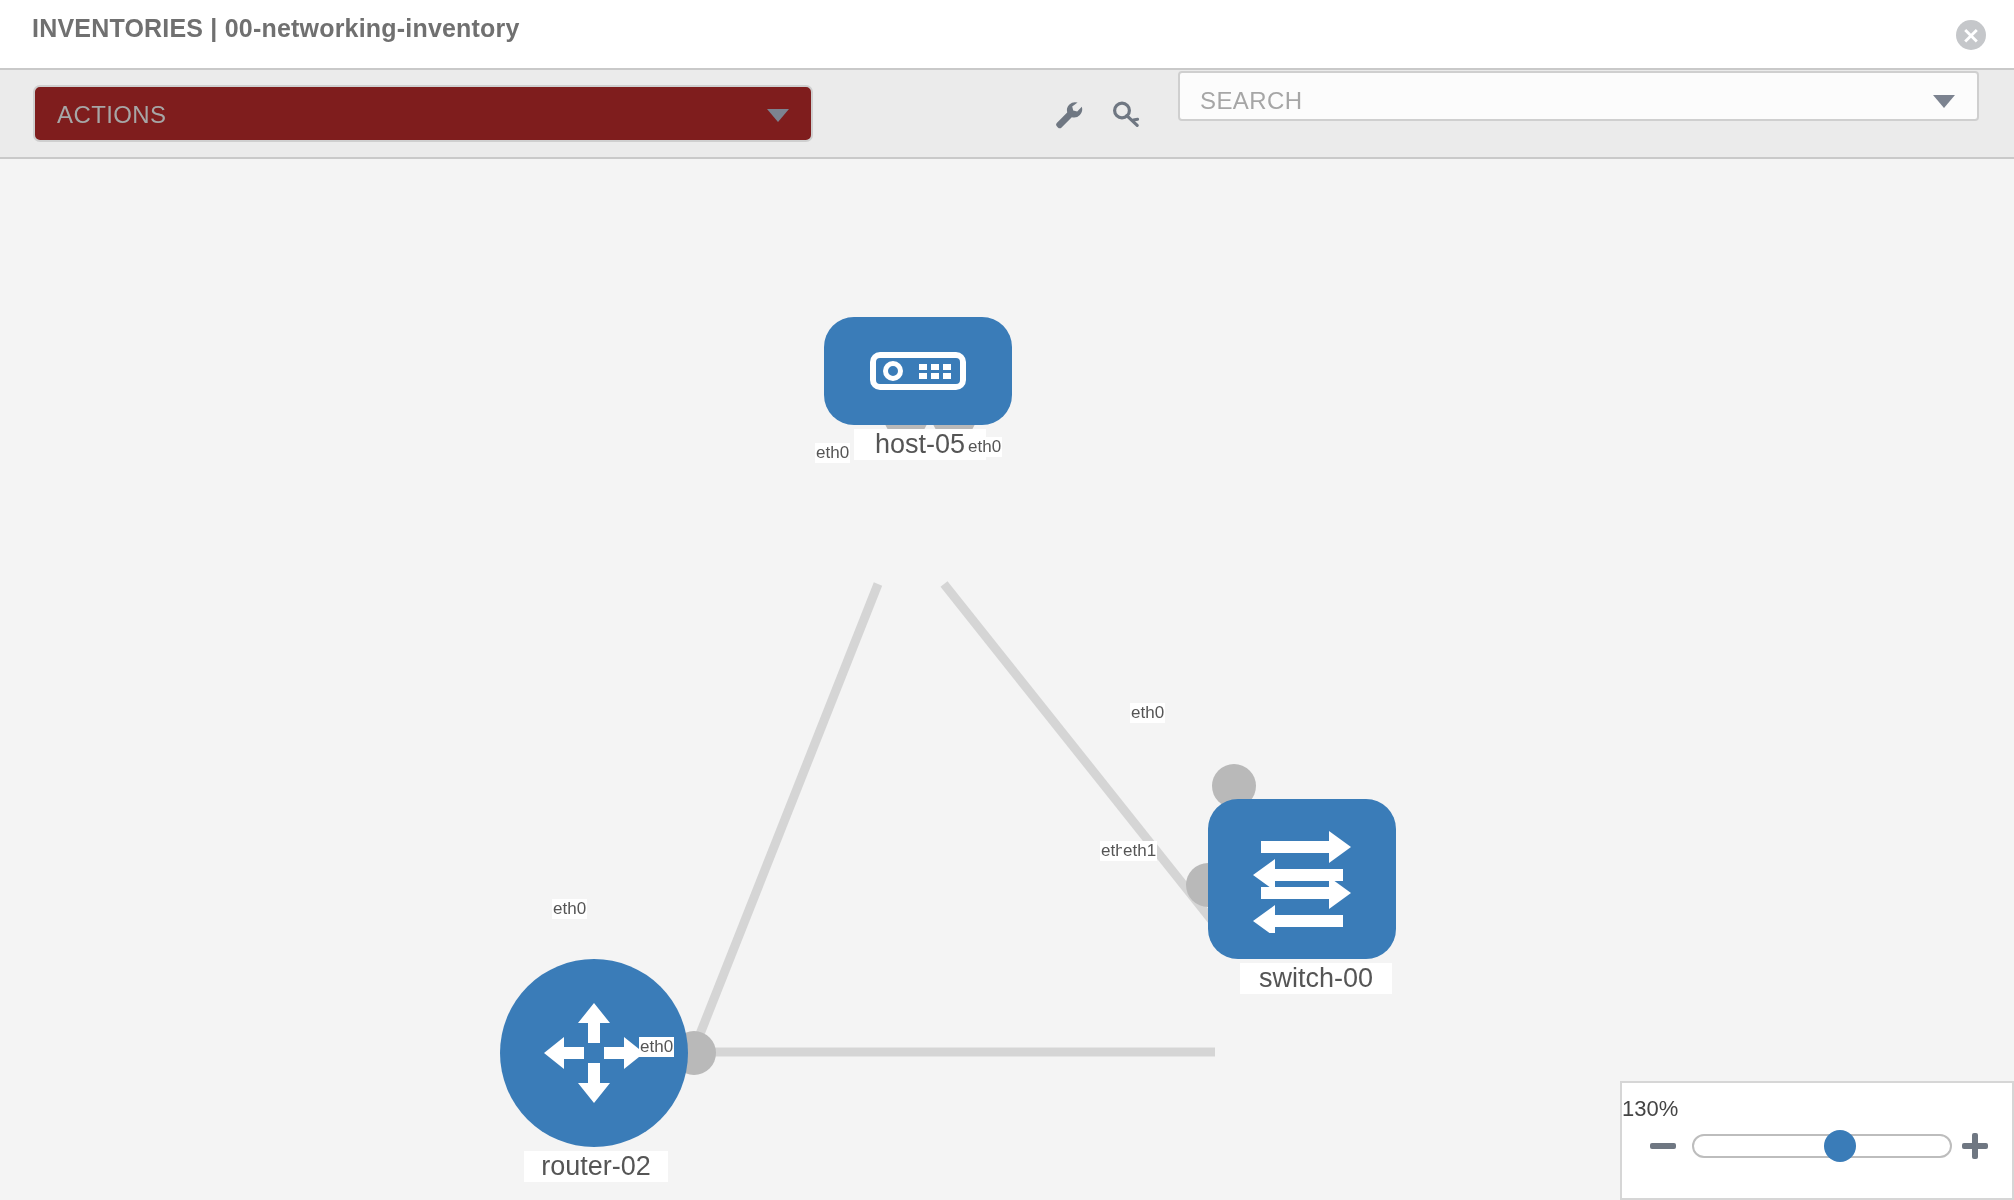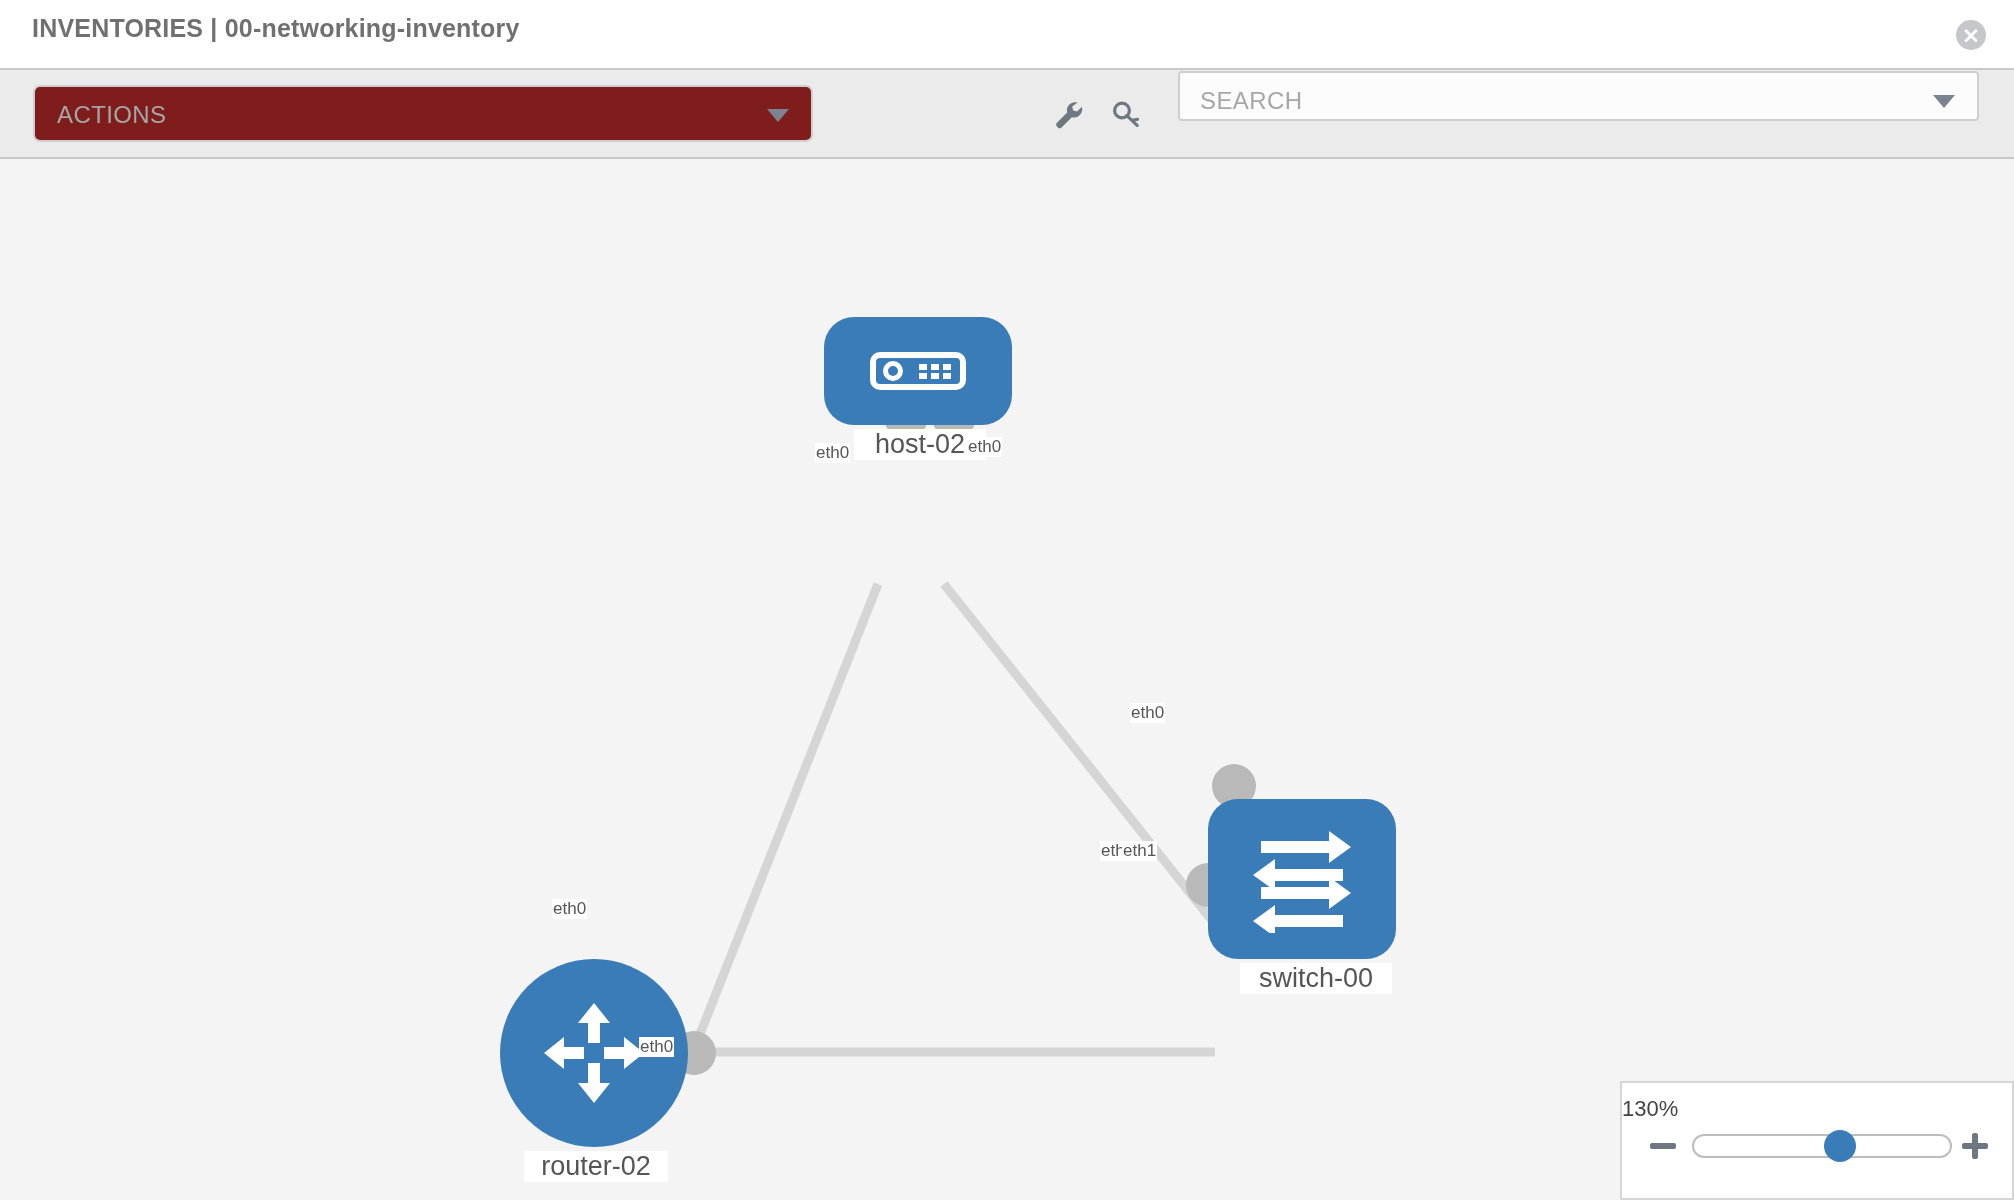--- a/index.html
+++ b/index.html
@@ -280,21 +280,21 @@
           <circle cx="23" cy="24" r="7.5" fill="none" stroke="#ffffff" stroke-width="5"></circle>
           <rect x="49" y="17" width="8" height="6" fill="#ffffff"></rect>
           <rect x="61" y="17" width="8" height="6" fill="#ffffff"></rect>
           <rect x="73" y="17" width="8" height="6" fill="#ffffff"></rect>
           <rect x="49" y="26" width="8" height="6" fill="#ffffff"></rect>
           <rect x="61" y="26" width="8" height="6" fill="#ffffff"></rect>
           <rect x="73" y="26" width="8" height="6" fill="#ffffff"></rect>
         </svg>
       </div>
 
-      <div class="node-label" style="left:30px; top:112px; width:128px;">host-02</div>
+      <div class="node-label" style="left:30px; top:112px; width:128px;">host-05</div>
 
       <div class="iface-label" style="left:-9px; top:126px;">eth0</div>
       <div class="iface-label" style="left:143px; top:120px;">eth0</div>
     </div>
 
     <div class="node node-router" style="left:500px; top:800px;">
       <div class="port" style="left:172px; top:72px;"></div>
 
       <div class="node-shape">
         <svg width="112" height="112" viewBox="0 0 112 112" aria-hidden="true">

